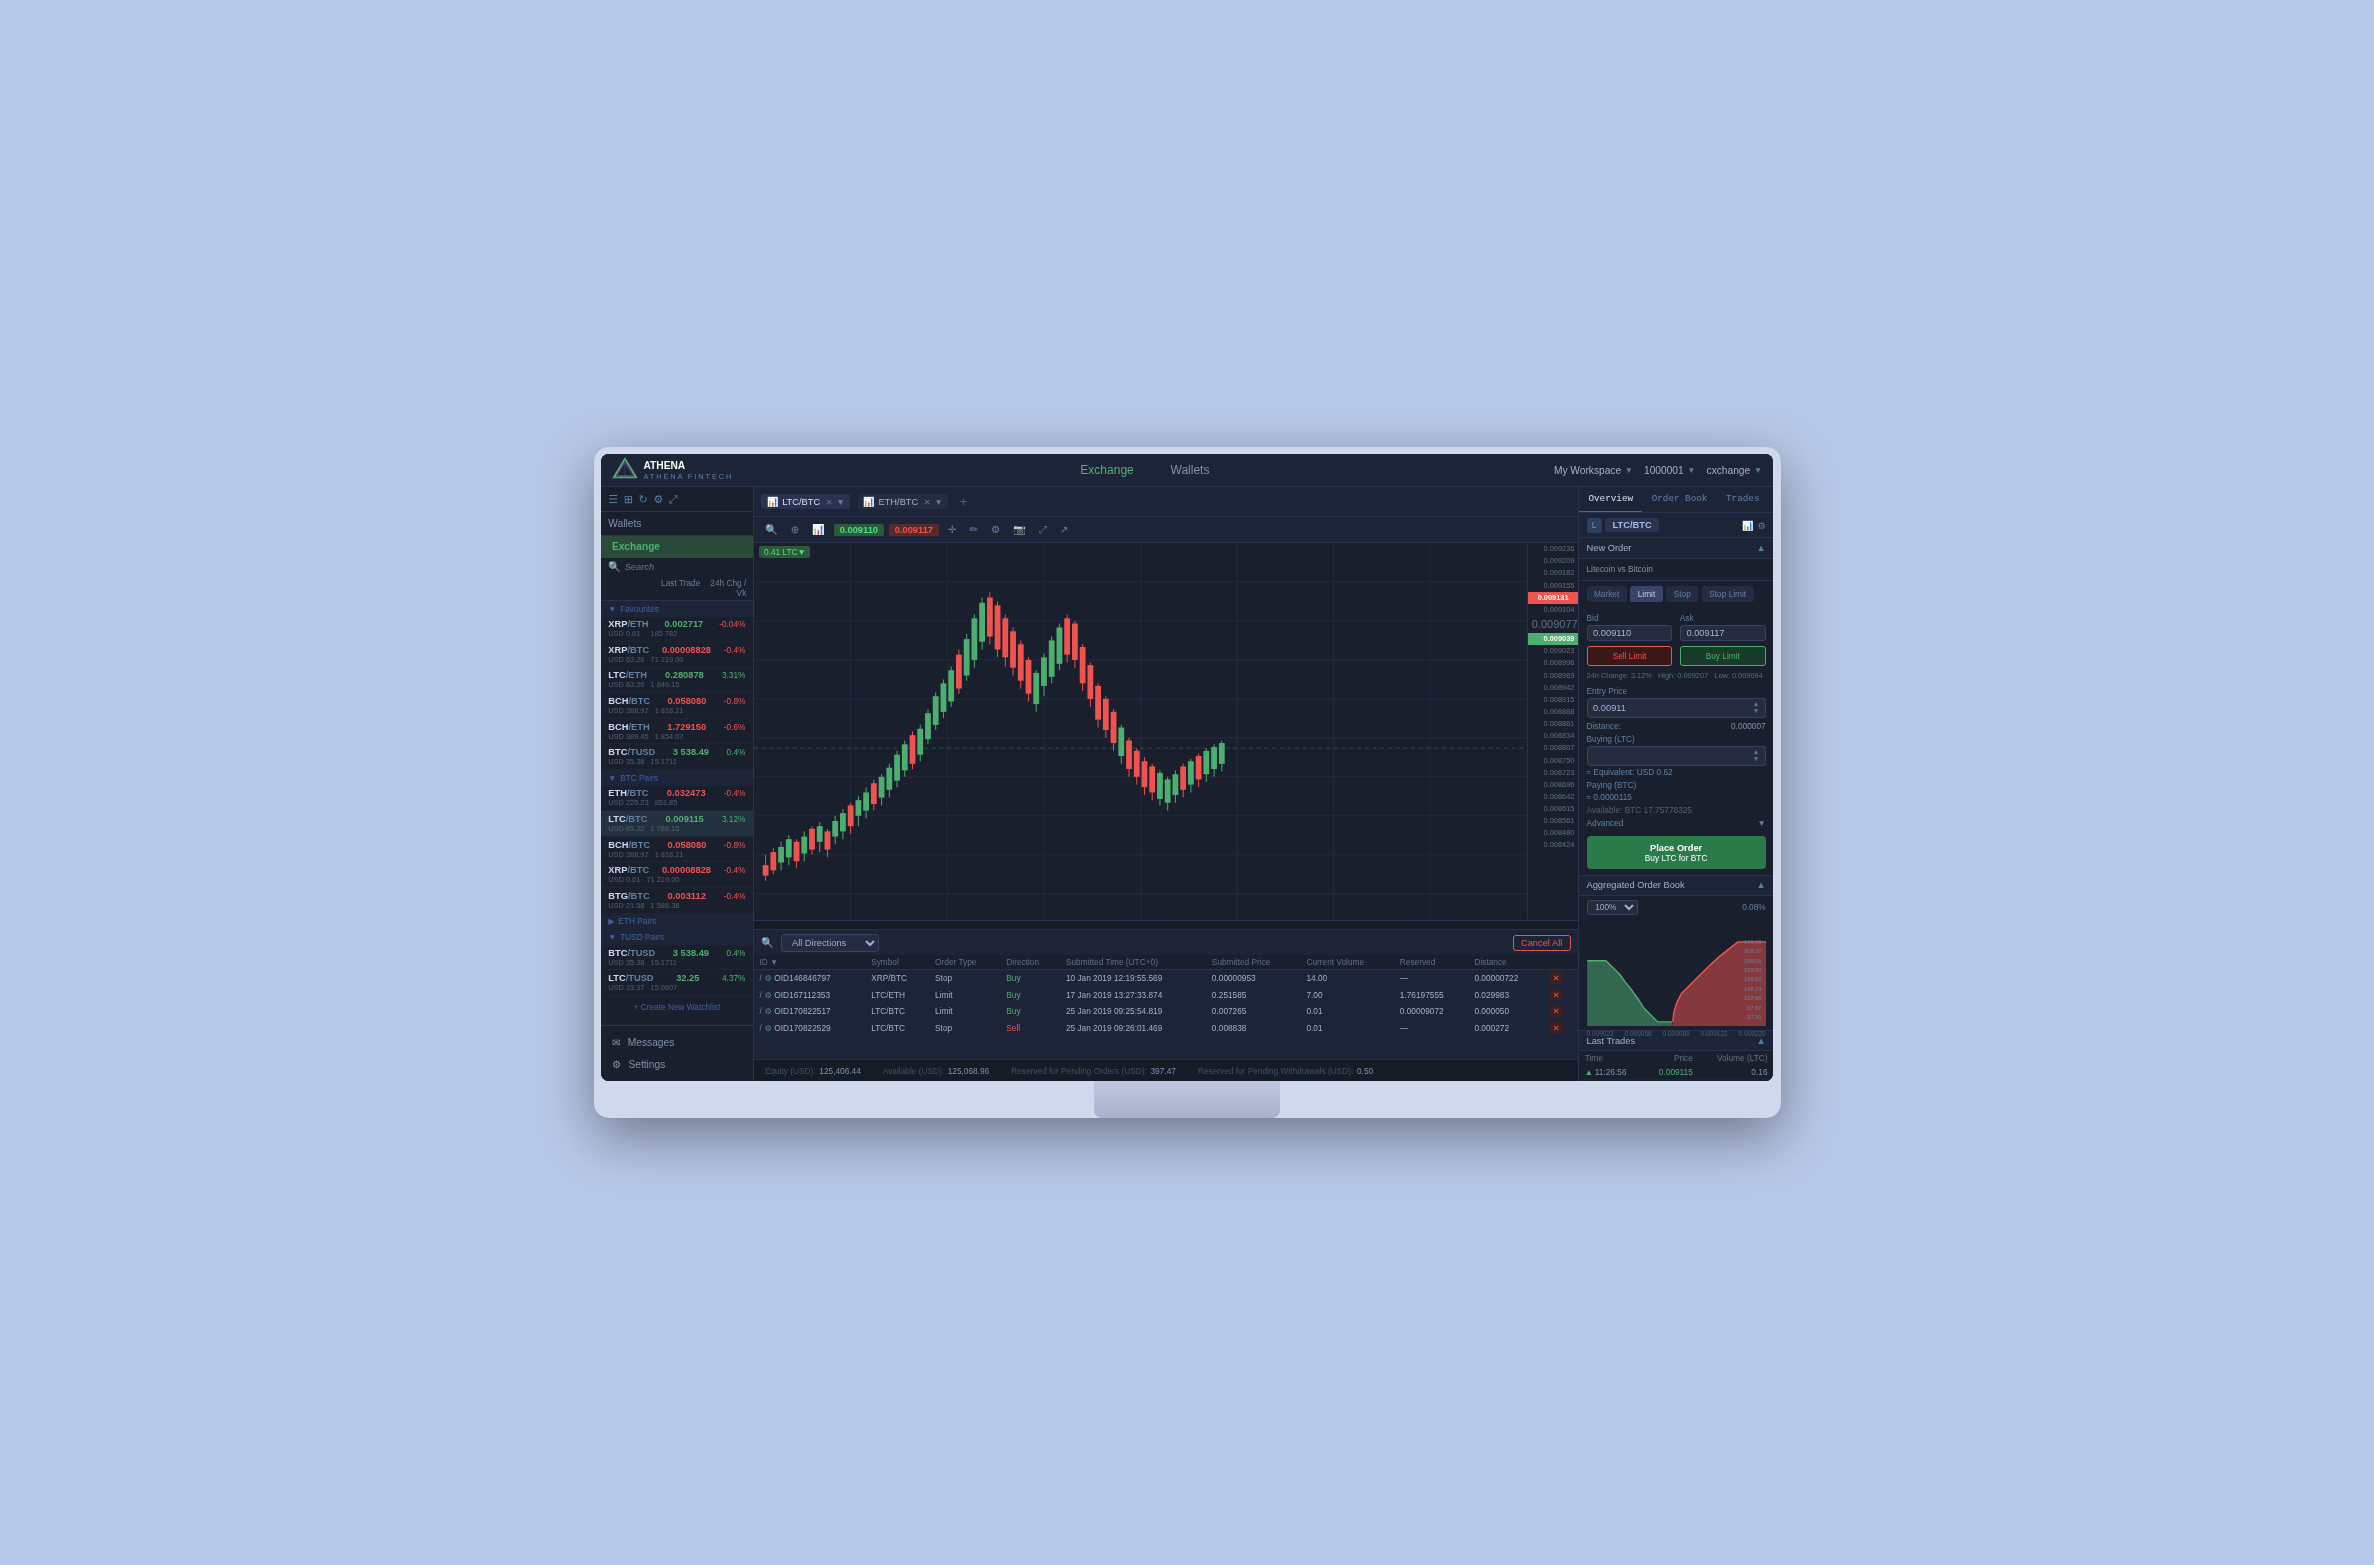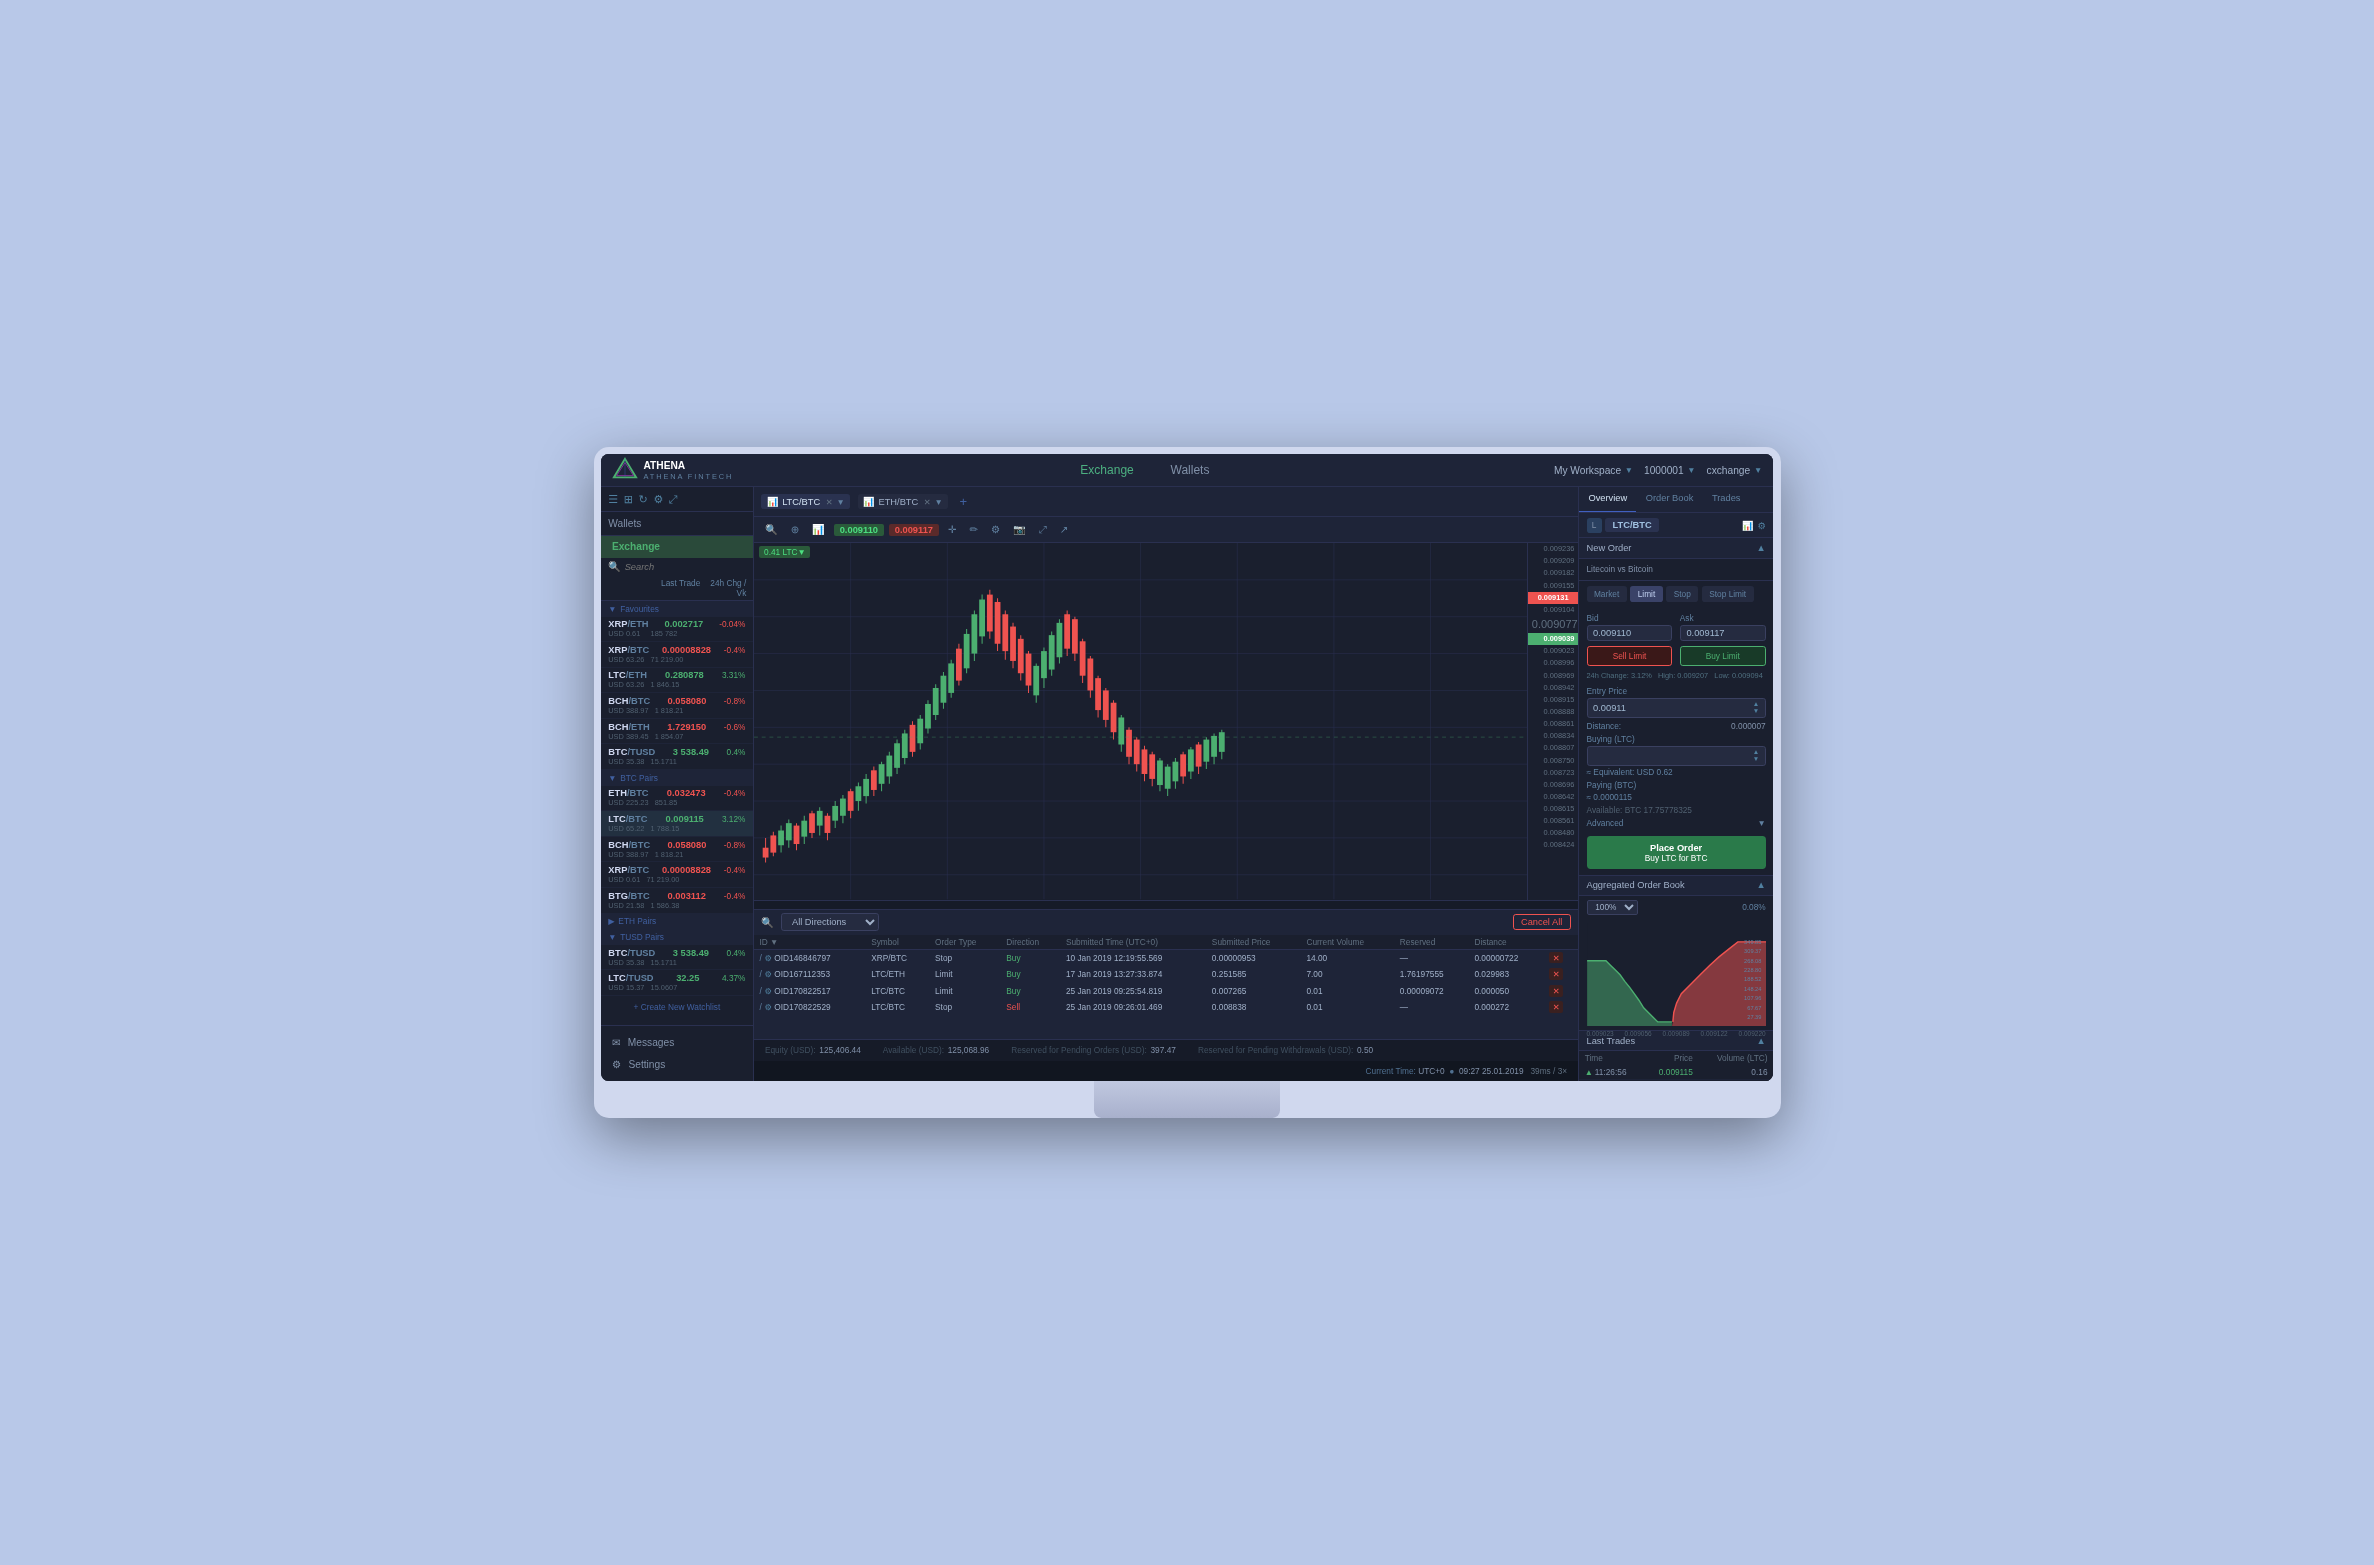--- a/index.html
+++ b/index.html
@@ -509,20 +509,21 @@
       display: flex;
       flex-direction: column;
       overflow: hidden;
     }
     
     .right-panel-tabs {
       display: flex;
       background: #1e2438;
       border-bottom: 0.9px solid #2a3050;
       height: 26px;
+      font-family: Liberation Mono, monospace;
     }
     
     .right-panel-tab {
       padding: 5.6px 9.3px;
       font-size: 9.3px;
       color: #6080a0;
       cursor: pointer;
       border-bottom: 1.9px solid transparent;
     }
     
@@ -1274,29 +1275,20 @@
           <div class="status-item">
             <span class="status-label">Reserved for Pending Orders (USD):</span>
             <span class="status-value">397.47</span>
           </div>
           <div class="status-item">
             <span class="status-label">Reserved for Pending Withdrawals (USD):</span>
             <span class="status-value">0.50</span>
           </div>
         </div>
 
-        <div class="time-bar">
-          <span style="color:#507090">
-            Current Time: <span style="color:#8090a8">UTC+0</span>
-            &nbsp;●&nbsp;
-            <span style="color:#8090a8">09:27 25.01.2019</span>
-            &nbsp;
-            <span style="color:#607080">39ms / 3×</span>
-          </span>
-        </div>
       </div>
 
       <div class="right-panel">
         <div class="right-panel-tabs">
           <div class="right-panel-tab active">Overview</div>
           <div class="right-panel-tab">Order Book</div>
           <div class="right-panel-tab">Trades</div>
         </div>
 
         <div class="right-panel-content">

